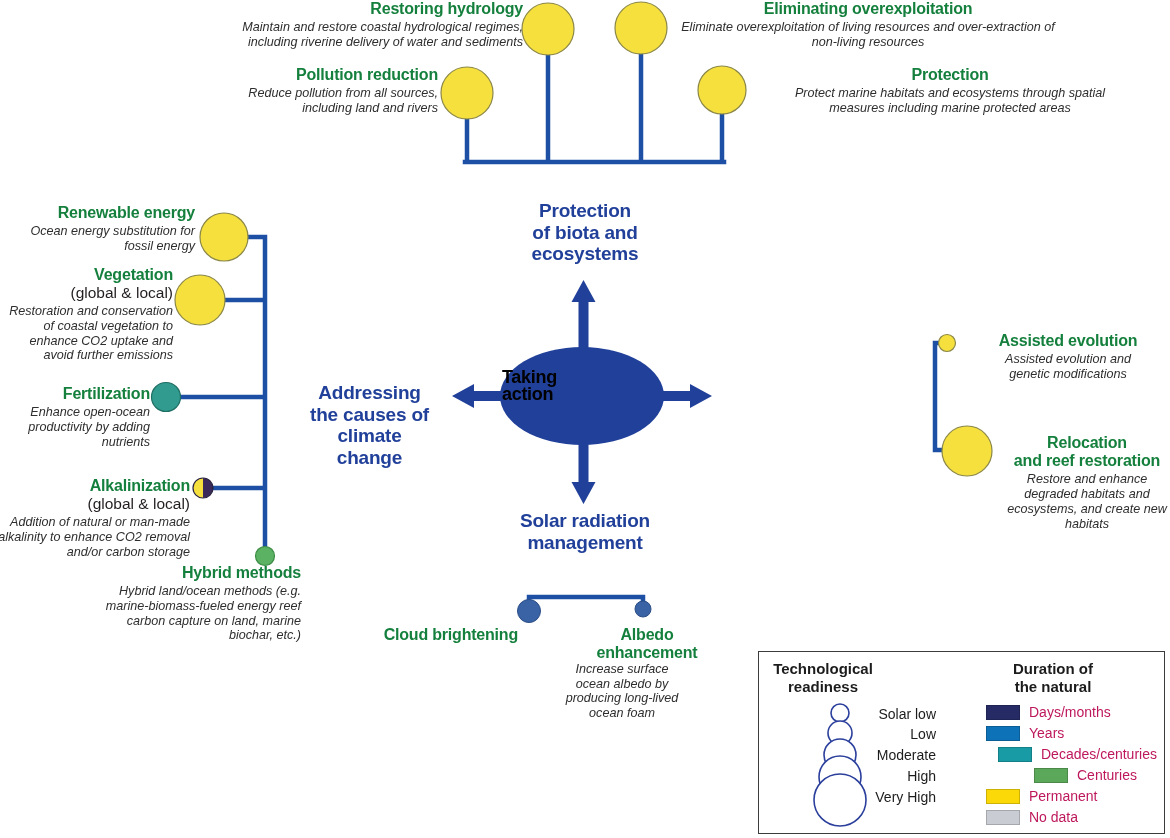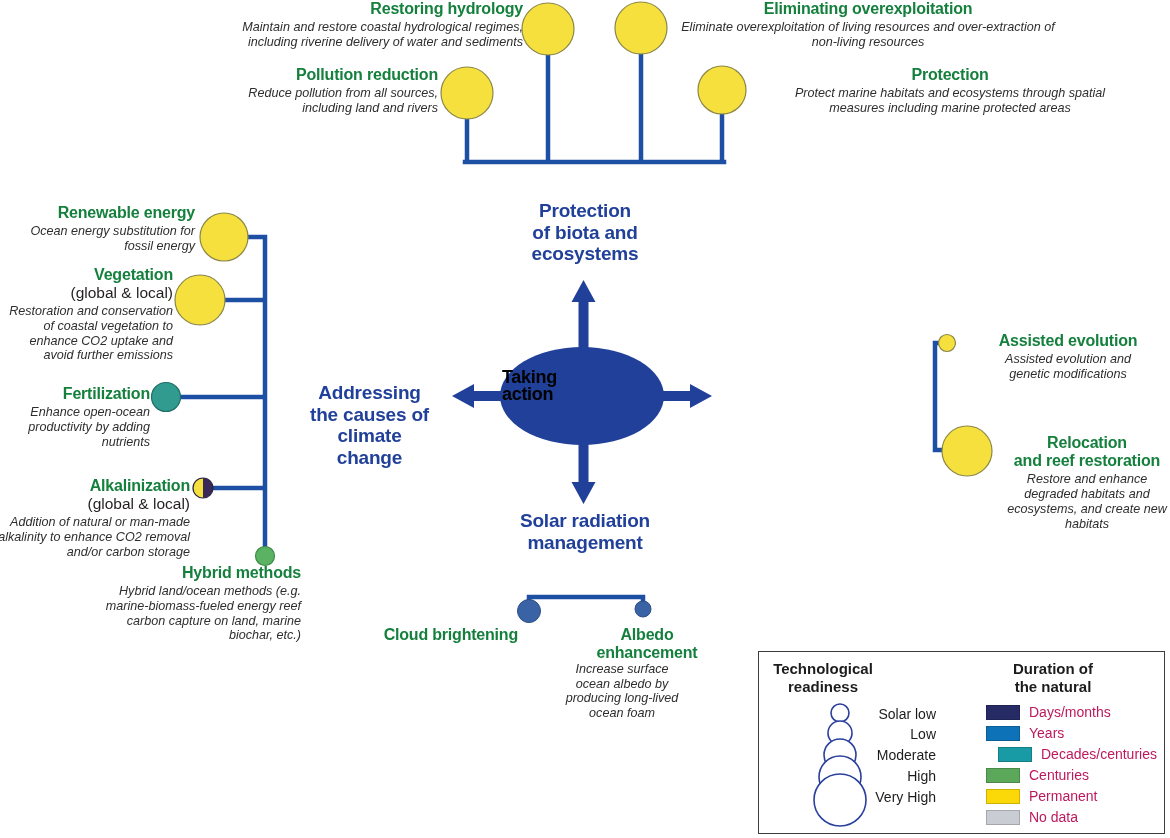--- a/index.html
+++ b/index.html
@@ -200,21 +200,21 @@
     <span class="dlabel">Days/months</span>
   </div>
   <div class="durRow" style="left:986px;top:725px;">
     <span class="swatch" style="background-color: rgb(14, 114, 184);"></span>
     <span class="dlabel">Years</span>
   </div>
   <div class="durRow" style="left:986px;top:746px;margin-left:12px;">
     <span class="swatch" style="background-color: rgb(24, 155, 165);"></span>
     <span class="dlabel">Decades/centuries</span>
   </div>
-  <div class="durRow" style="left:986px;top:767px;align-items:center;">
+  <div class="durRow" style="left:1034px;top:767px;align-items:center;">
     <span class="swatch" style="background-color: rgb(92, 168, 90);"></span>
     <span class="dlabel">Centuries</span>
   </div>
   <div class="durRow" style="left:986px;top:788px;">
     <span class="swatch" style="background-color: rgb(251, 217, 8);"></span>
     <span class="dlabel">Permanent</span>
   </div>
   <div class="durRow" style="left:986px;top:809px;">
     <span class="swatch" style="background-color: rgb(201, 205, 211);"></span>
     <span class="dlabel">No data</span>

